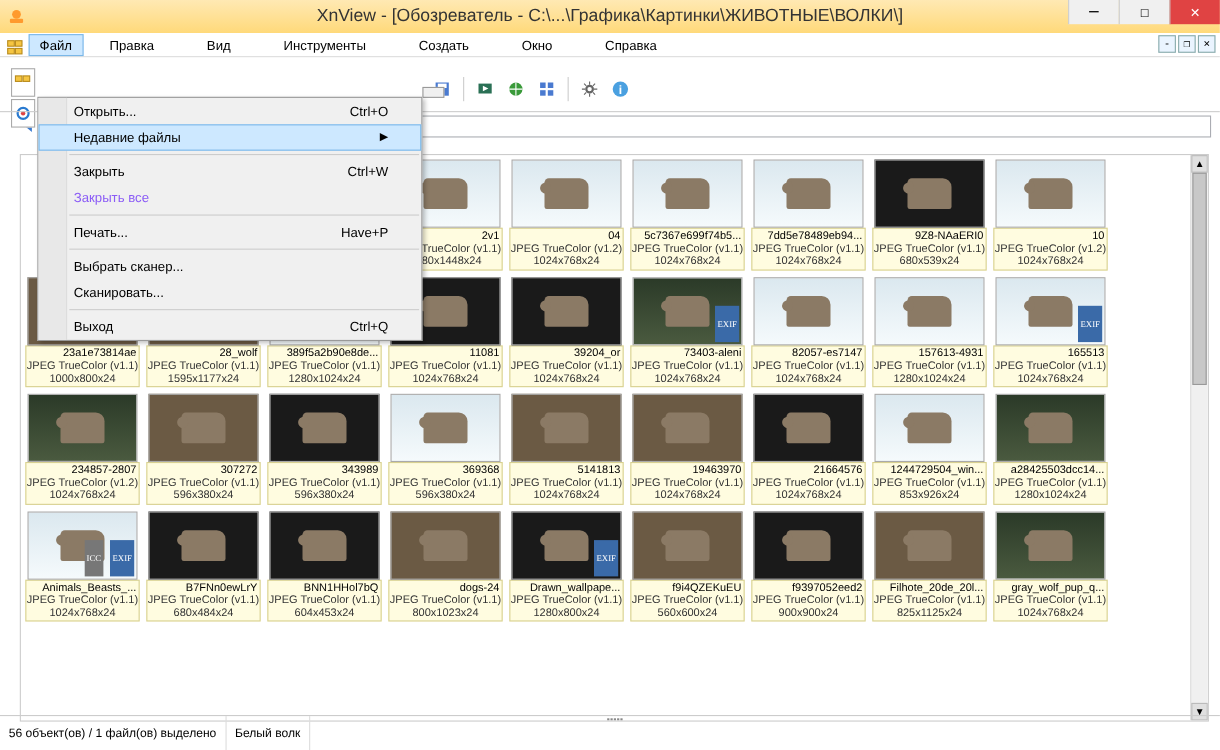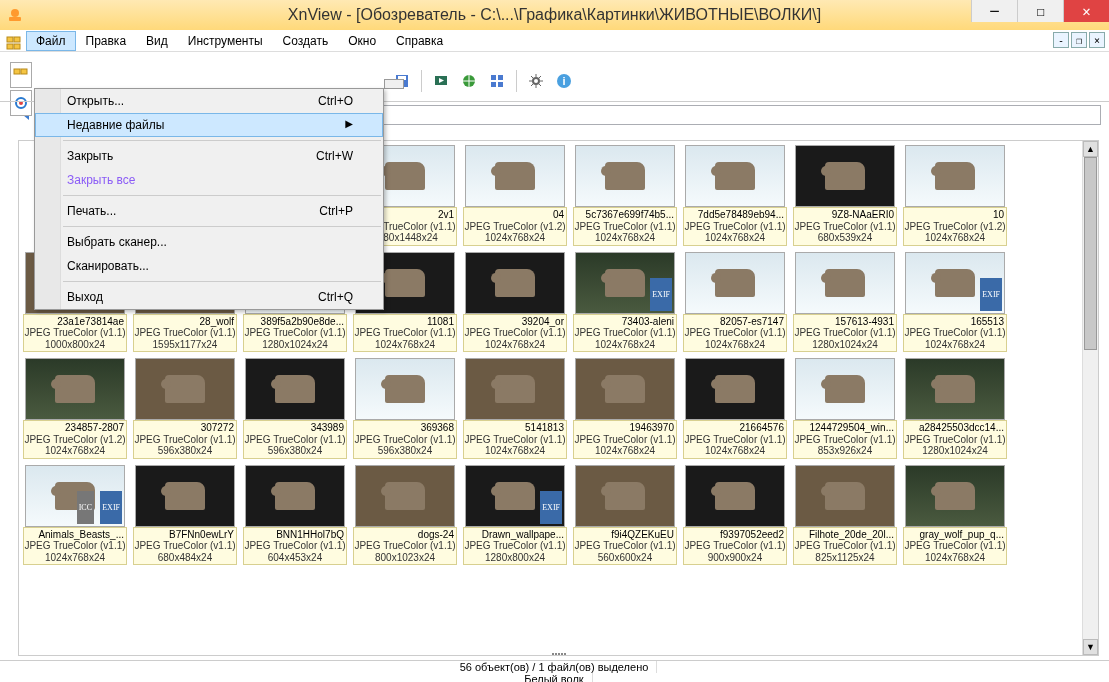--- a/index.html
+++ b/index.html
@@ -9,21 +9,21 @@
 .titlebar { height: 30px; background: linear-gradient(#ffe9b3,#ffd97a); display: flex; align-items: center; position: relative; }
 .titlebar .app-icon { width: 18px; height: 18px; margin: 0 6px; display: flex; align-items: center; justify-content: center; }
 .titlebar .title-text { position: absolute; left: 0; right: 0; text-align: center; color: #333; font-size: 16px; pointer-events: none; }
 .titlebar .win-controls { position: absolute; right: 0; top: 0; display: flex; }
 .win-btn { width: 46px; height: 22px; display: flex; align-items: center; justify-content: center; background: #f0f0f0; border-left: 1px solid #ccc; font-size: 14px; font-family: monospace; }
 .win-btn.close { background: #e04343; color: #fff; }
 
 
 .menubar { height: 22px; background: #fff; border-bottom: 1px solid #ddd; display: flex; align-items: flex-end; padding-left: 4px; position: relative; }
 .menubar .menu-icon { width: 16px; height: 16px; margin: 2px 4px 0 2px; }
-.menubar .menu-item { padding: 3px 10px; cursor: default; }
+.menubar .menu-item { padding: 3px 24px; cursor: default; }
 .menubar .menu-item.open { background: #cde8ff; border: 1px solid #7ab7e8; padding: 2px 9px; }
 .menubar .mdi-controls { position: absolute; right: 4px; top: 2px; display: flex; gap: 2px; }
 .mdi-btn { width: 16px; height: 16px; border: 1px solid #8aa; background: #eaf4ff; display: flex; align-items: center; justify-content: center; font-size: 10px; font-family: monospace; }
 
 
 .dropdown { position: absolute; left: 34px; top: 52px; width: 350px; background: #f0f0f0; border: 1px solid #999; box-shadow: 2px 2px 4px rgba(0,0,0,.25); z-index: 20; margin-top: 36px; }
 .dropdown .icon-gutter { position: absolute; left: 0; top: 0; bottom: 0; width: 26px; background: #e8e8e8; border-right: 1px solid #ddd; }
 .dropdown-item { position: relative; padding: 5px 30px 5px 32px; display: flex; justify-content: space-between; }
 .dropdown-item.hi { background: #cde8ff; border: 1px solid #7ab7e8; padding: 4px 29px 4px 31px; }
 .dropdown-item.disabled { color: #8b5cf6; }
@@ -58,21 +58,21 @@
 .thumb .img.snow { background: linear-gradient(#dbe8ef,#f5fafc); }
 .thumb .img.dark { background: #1a1a1a; }
 .thumb .img.forest { background: linear-gradient(#2b3a28,#4a5a3f); }
 .thumb .img.brown { background: #6b5a44; }
 .thumb .badge { position:absolute; right:2px; bottom:2px; background:#3a6aa8; color:#fff; font-size:8px; padding:12px 2px;font-family:Liberation Serif, serif; }
 .thumb .label { background: #fffce0; border: 1px solid #d8d090; width: 104px; text-align: center; font-size: 10px; line-height: 1.15; padding: 1px 0; }
 .thumb .label .fn { white-space: nowrap; overflow: hidden; text-overflow: ellipsis; padding: 0 2px; text-align: right; }
 .thumb .label .meta { color: #333; }
 
 
-.statusbar { position: absolute; left: 0; right: 0; bottom: 0; height: 22px; border-top: 1px solid #ccc; display: flex; align-items: center; font-size: 11px; flex-direction: column; }
+.statusbar { position: absolute; left: 0; right: 0; bottom: 0; height: 32px; border-top: 1px solid #ccc; display: flex; align-items: center; font-size: 11px; }
 .statusbar .cell { padding: 0 8px; border-right: 1px solid #ddd; height: 100%; display: flex; align-items: center; }
 
 
 .mgrip { position:absolute; left:50%; bottom:-2px; width:40px; height:6px; transform:translateX(-50%); display:flex; gap:1px; justify-content:center;}
 .mgrip span{width:2px;height:2px;background:#888;margin-top:2px;}
 
 .icon-svg { width: 16px; height: 16px; }
 </style>
 </head>
 <body>
@@ -129,21 +129,21 @@
   <div class="dropdown-item">
       <span>Закрыть</span>
       <span>Ctrl+W</span>
     </div>
   <div class="dropdown-item disabled">
       <span>Закрыть все</span>
     </div>
   <div class="dropdown-sep"></div>
   <div class="dropdown-item">
       <span>Печать...</span>
-      <span>Ctrl+P</span>
+      <span>Have+P</span>
     </div>
   <div class="dropdown-sep"></div>
   <div class="dropdown-item">
       <span>Выбрать сканер...</span>
     </div>
   <div class="dropdown-item">
       <span>Сканировать...</span>
     </div>
   <div class="dropdown-sep"></div>
   <div class="dropdown-item">

